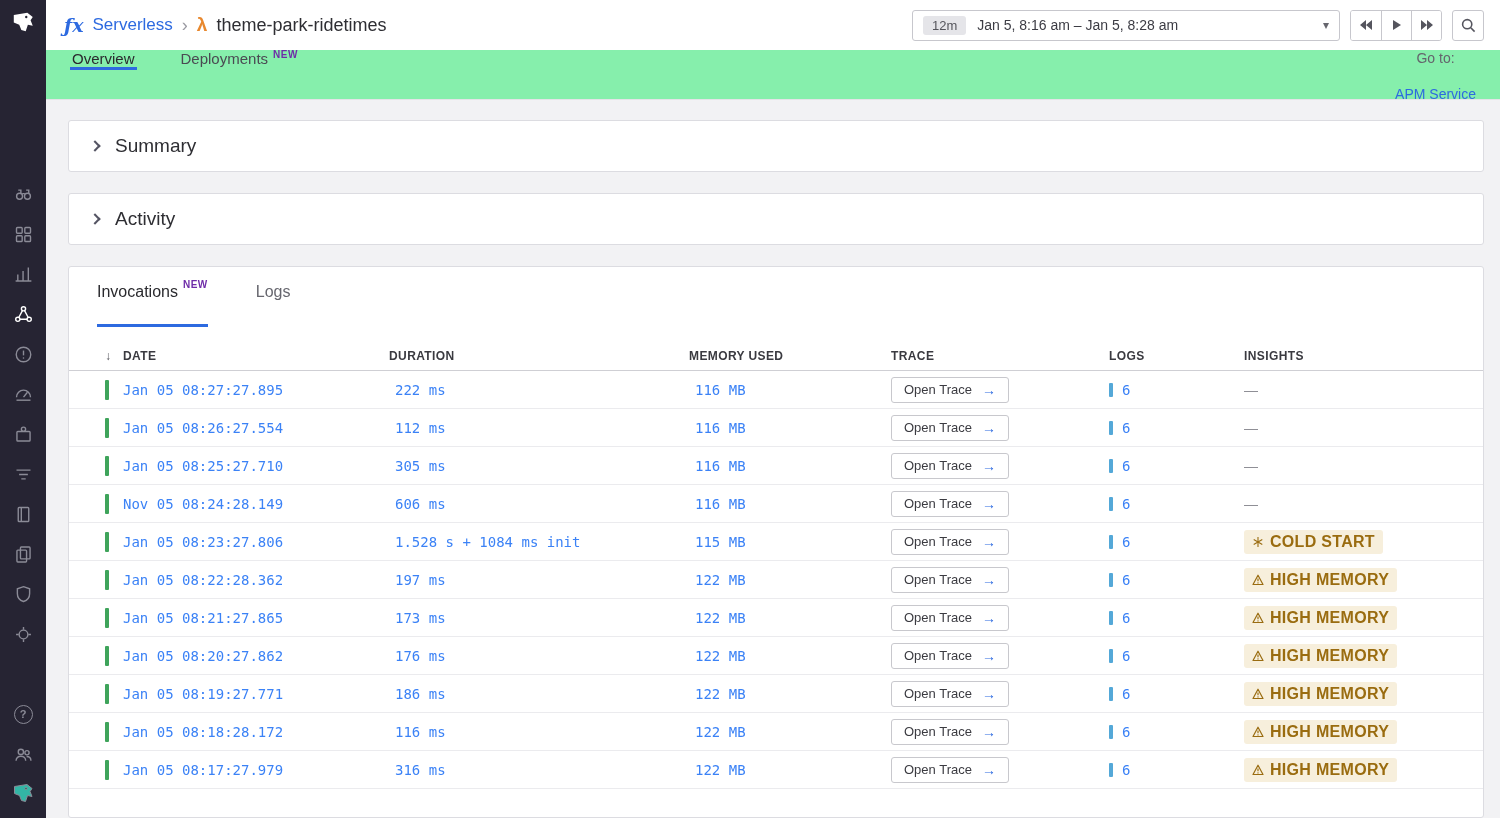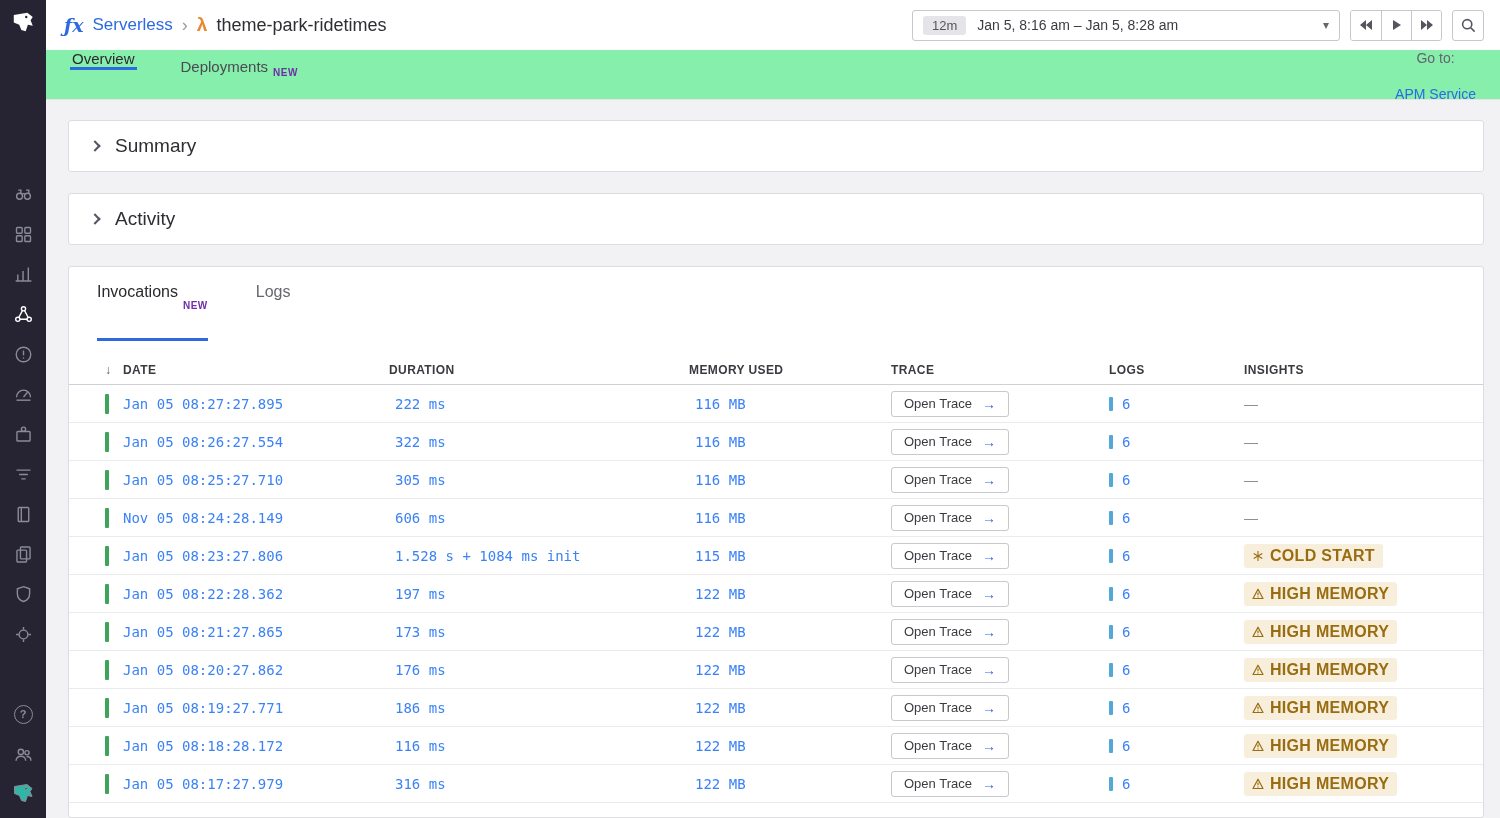--- a/index.html
+++ b/index.html
@@ -41,21 +41,21 @@
   .icon-btn { width:30px; height:29px; background:#fff; display:flex; align-items:center; justify-content:center; cursor:pointer; border:none; }
   .btn-group .icon-btn + .icon-btn { border-left:1px solid #c7c7cd; }
   .icon-btn.standalone { border:1px solid #c7c7cd; border-radius:3px; width:32px; height:31px; }
   .icon-btn svg { display:block; }
 
   
   .tabbar { height:50px; background:#86efac; border-bottom:1px solid #e4e4e8; display:flex; align-items:flex-start; padding:0 24px; flex-shrink:0; }
   .tab { display:flex; align-items:center; gap:5px; padding:0 2px; margin-right:42px; font-size:15px; color:#4a4a52;
          border-bottom:3px solid transparent; cursor:pointer; }
   .tab.active { color:#2a2a2e; border-bottom-color:#2d6ae0; }
-  .new-badge { color:#6f2da8; font-size:10px; font-weight:700; letter-spacing:.5px; position:relative; top:-4px;margin-top:21px; }
+  .new-badge { color:#6f2da8; font-size:10px; font-weight:700; letter-spacing:.5px; position:relative; top:-4px; }
   .goto { margin-left:auto; display:flex; align-items:center; gap:20px; font-size:14px;flex-direction:column; }
   .goto-label { color:#64646c; }
   .goto-link { color:#2d6ae0; cursor:pointer; }
 
   
   .content { flex:1; background:#f2f2f4; padding:20px 16px 0 22px; overflow:hidden; }
   .panel { background:#fff; border:1px solid #dcdce1; border-radius:3px; }
   .collapse-panel { height:52px; display:flex; align-items:center; padding:0 22px; gap:16px; margin-bottom:21px; cursor:pointer; }
   .chevron { width:8px; height:8px; border-top:2px solid #545463; border-right:2px solid #545463; transform:rotate(45deg); flex-shrink:0; }
   .panel-title { font-size:19px; color:#2e2e33; }
@@ -319,21 +319,21 @@
     </div>
     <div><span class="dash">—</span></div>
   </div>
 
   <div class="tgrid trow">
     <div>
                 <span class="ind"></span>
               </div>
     <div class="mono">Jan 05 08:26:27.554</div>
     <div>
-      <span class="metric-text mono"><span>322 ms</span> <span></span></span>
+      <span class="metric-text mono"><span>112 ms</span> <span></span></span>
       <span class="mini-bar"><span class="fill" style="display: block; width: 16%;"></span></span>
     </div>
     <div>
       <span class="metric-text mono">116 MB</span>
       <span class="mini-bar mem"><span class="fill" style="display: block; width: 91%;"></span></span>
     </div>
     <div>
       <button class="trace-btn">
         <span>Open Trace</span>
         <span class="trace-arrow">→</span>

